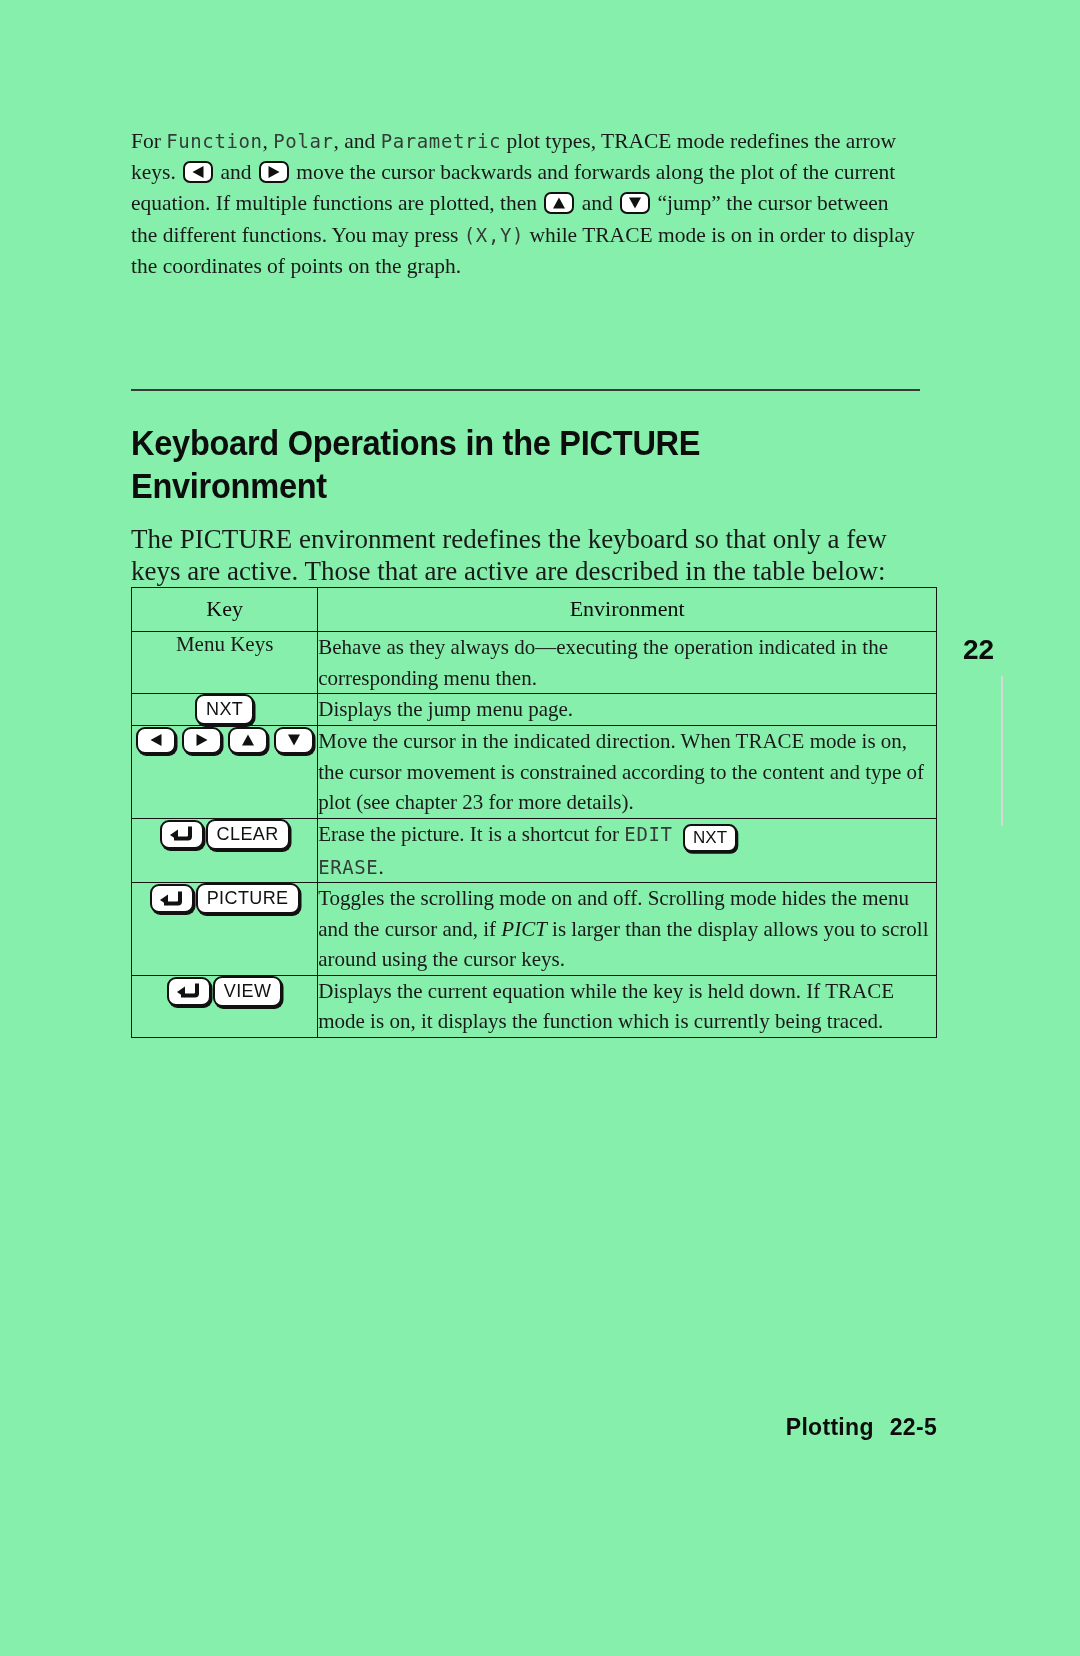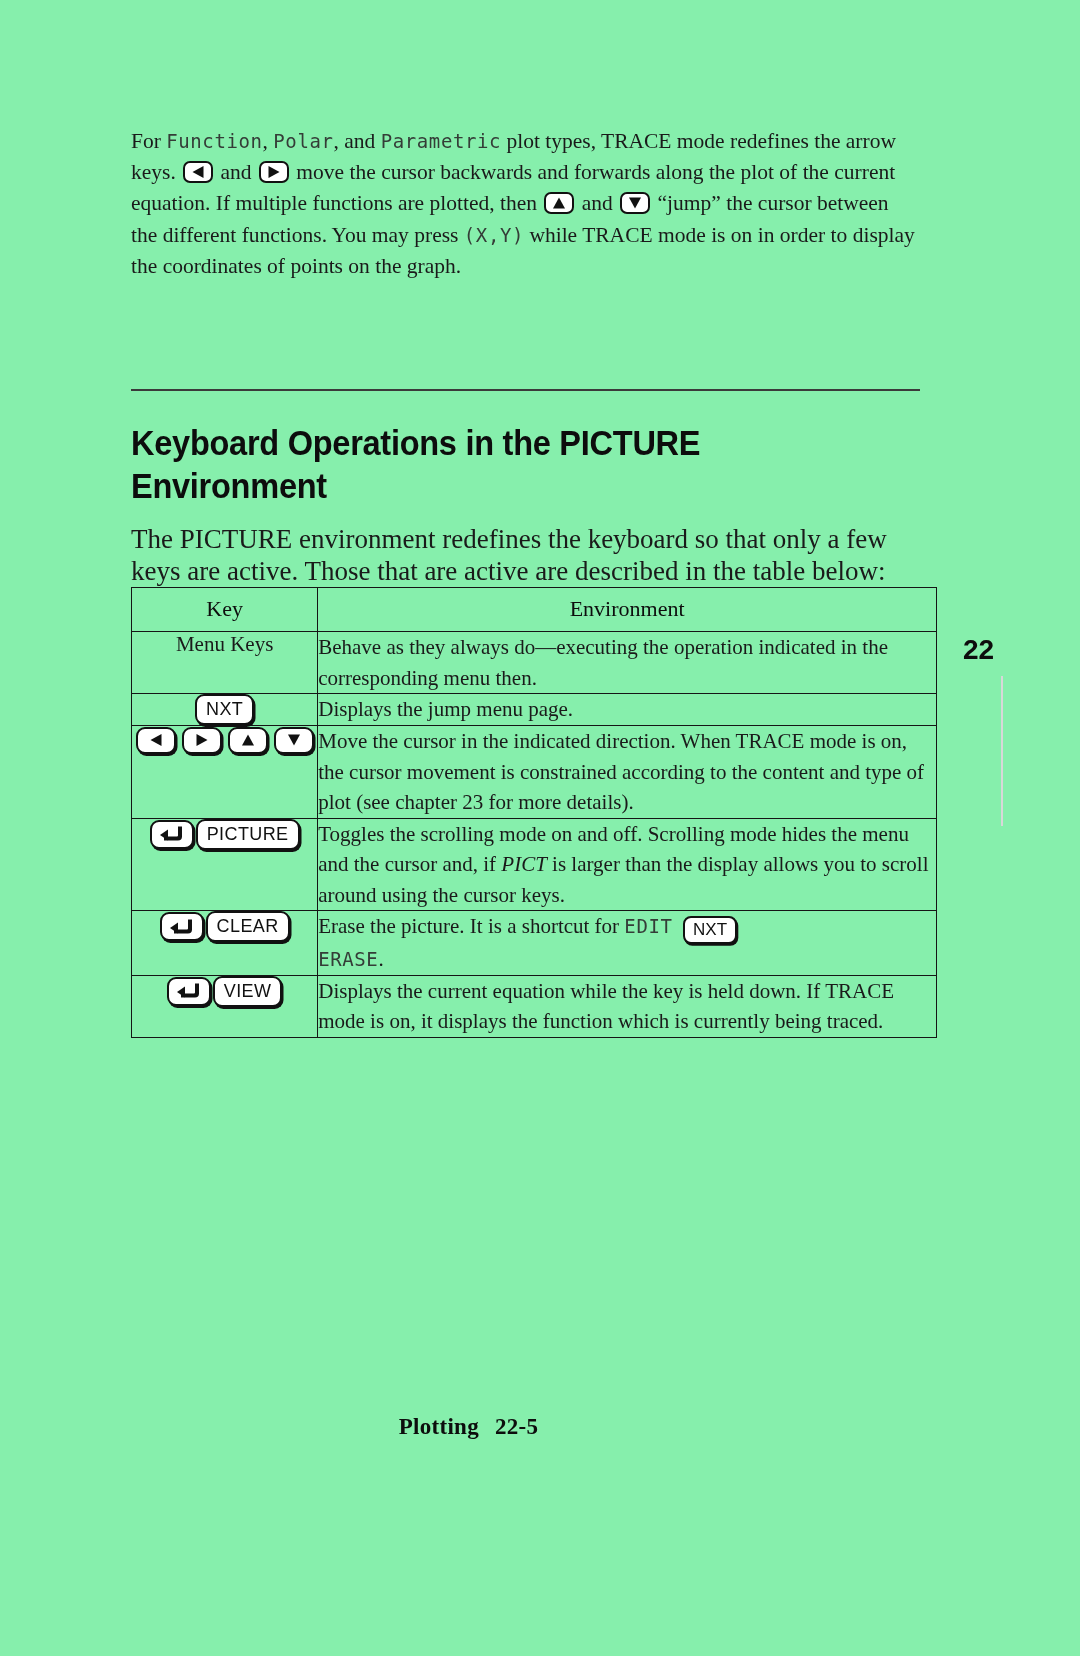--- a/index.html
+++ b/index.html
@@ -212,22 +212,22 @@
     top: 676px;
     width: 2px;
     height: 150px;
     background: #d8d8d8;
   }
   .footer {
     position: absolute;
     left: 0;
     top: 1414px;
     width: 937px;
-    text-align: center;
-    font-family: Liberation Serif, serif;
+    text-align: right;
+    font-family: Liberation Sans, sans-serif;
     font-weight: bold;
     font-size: 23px;
     letter-spacing: 0.3px;
     color: #0d0d0d;
   }
   .footer .fnum { margin-left: 16px; }
 </style>
 </head>
 <body>
 
@@ -277,35 +277,35 @@
         <td class="cell-desc">Move the cursor in the indicated direction. When TRACE mode is on, the cursor movement is constrained according to the content and type of plot (see chapter 23 for more details).</td>
       </tr>
 
       <tr>
         <td class="cell-key">
           <span class="keyrow"><span class="kbtn-shift">
               <svg width="26" height="17" viewBox="0 0 26 17" aria-hidden="true">
                 <path d="M23 1 L23 11 Q23 15 19 15 L5 15 L5 11 L18 11 Q19 11 19 10 L19 1 Z" fill="#111"></path>
                 <path d="M9 4 L9 15 L1 9.5 Z" fill="#111"></path>
               </svg>
-            </span><span class="kbtn">PICTURE</span></span>
-        </td>
-        <td class="cell-desc"><span>Toggles the scrolling mode on and off. Scrolling mode hides the menu and the cursor and, if </span><em>PICT</em><span> is larger than the display allows you to scroll around using the cursor keys.</span></td>
+            </span><span class="kbtn">CLEAR</span></span>
+        </td>
+        <td class="cell-desc"><span>Erase the picture. It is a shortcut for </span><span class="calc">EDIT</span>&nbsp;&nbsp;<span class="kbtn-sm">NXT</span><br><span class="calc">ERASE</span><span>.</span></td>
       </tr>
 
       <tr>
         <td class="cell-key">
           <span class="keyrow"><span class="kbtn-shift">
               <svg width="26" height="17" viewBox="0 0 26 17" aria-hidden="true">
                 <path d="M23 1 L23 11 Q23 15 19 15 L5 15 L5 11 L18 11 Q19 11 19 10 L19 1 Z" fill="#111"></path>
                 <path d="M9 4 L9 15 L1 9.5 Z" fill="#111"></path>
               </svg>
-            </span><span class="kbtn">CLEAR</span></span>
-        </td>
-        <td class="cell-desc"><span>Erase the picture. It is a shortcut for </span><span class="calc">EDIT</span>&nbsp;&nbsp;<span class="kbtn-sm">NXT</span><br><span class="calc">ERASE</span><span>.</span></td>
+            </span><span class="kbtn">PICTURE</span></span>
+        </td>
+        <td class="cell-desc"><span>Toggles the scrolling mode on and off. Scrolling mode hides the menu and the cursor and, if </span><em>PICT</em><span> is larger than the display allows you to scroll around using the cursor keys.</span></td>
       </tr>
 
       <tr>
         <td class="cell-key">
           <span class="keyrow"><span class="kbtn-shift">
               <svg width="26" height="17" viewBox="0 0 26 17" aria-hidden="true">
                 <path d="M23 1 L23 11 Q23 15 19 15 L5 15 L5 11 L18 11 Q19 11 19 10 L19 1 Z" fill="#111"></path>
                 <path d="M9 4 L9 15 L1 9.5 Z" fill="#111"></path>
               </svg>
             </span><span class="kbtn">VIEW</span></span>

